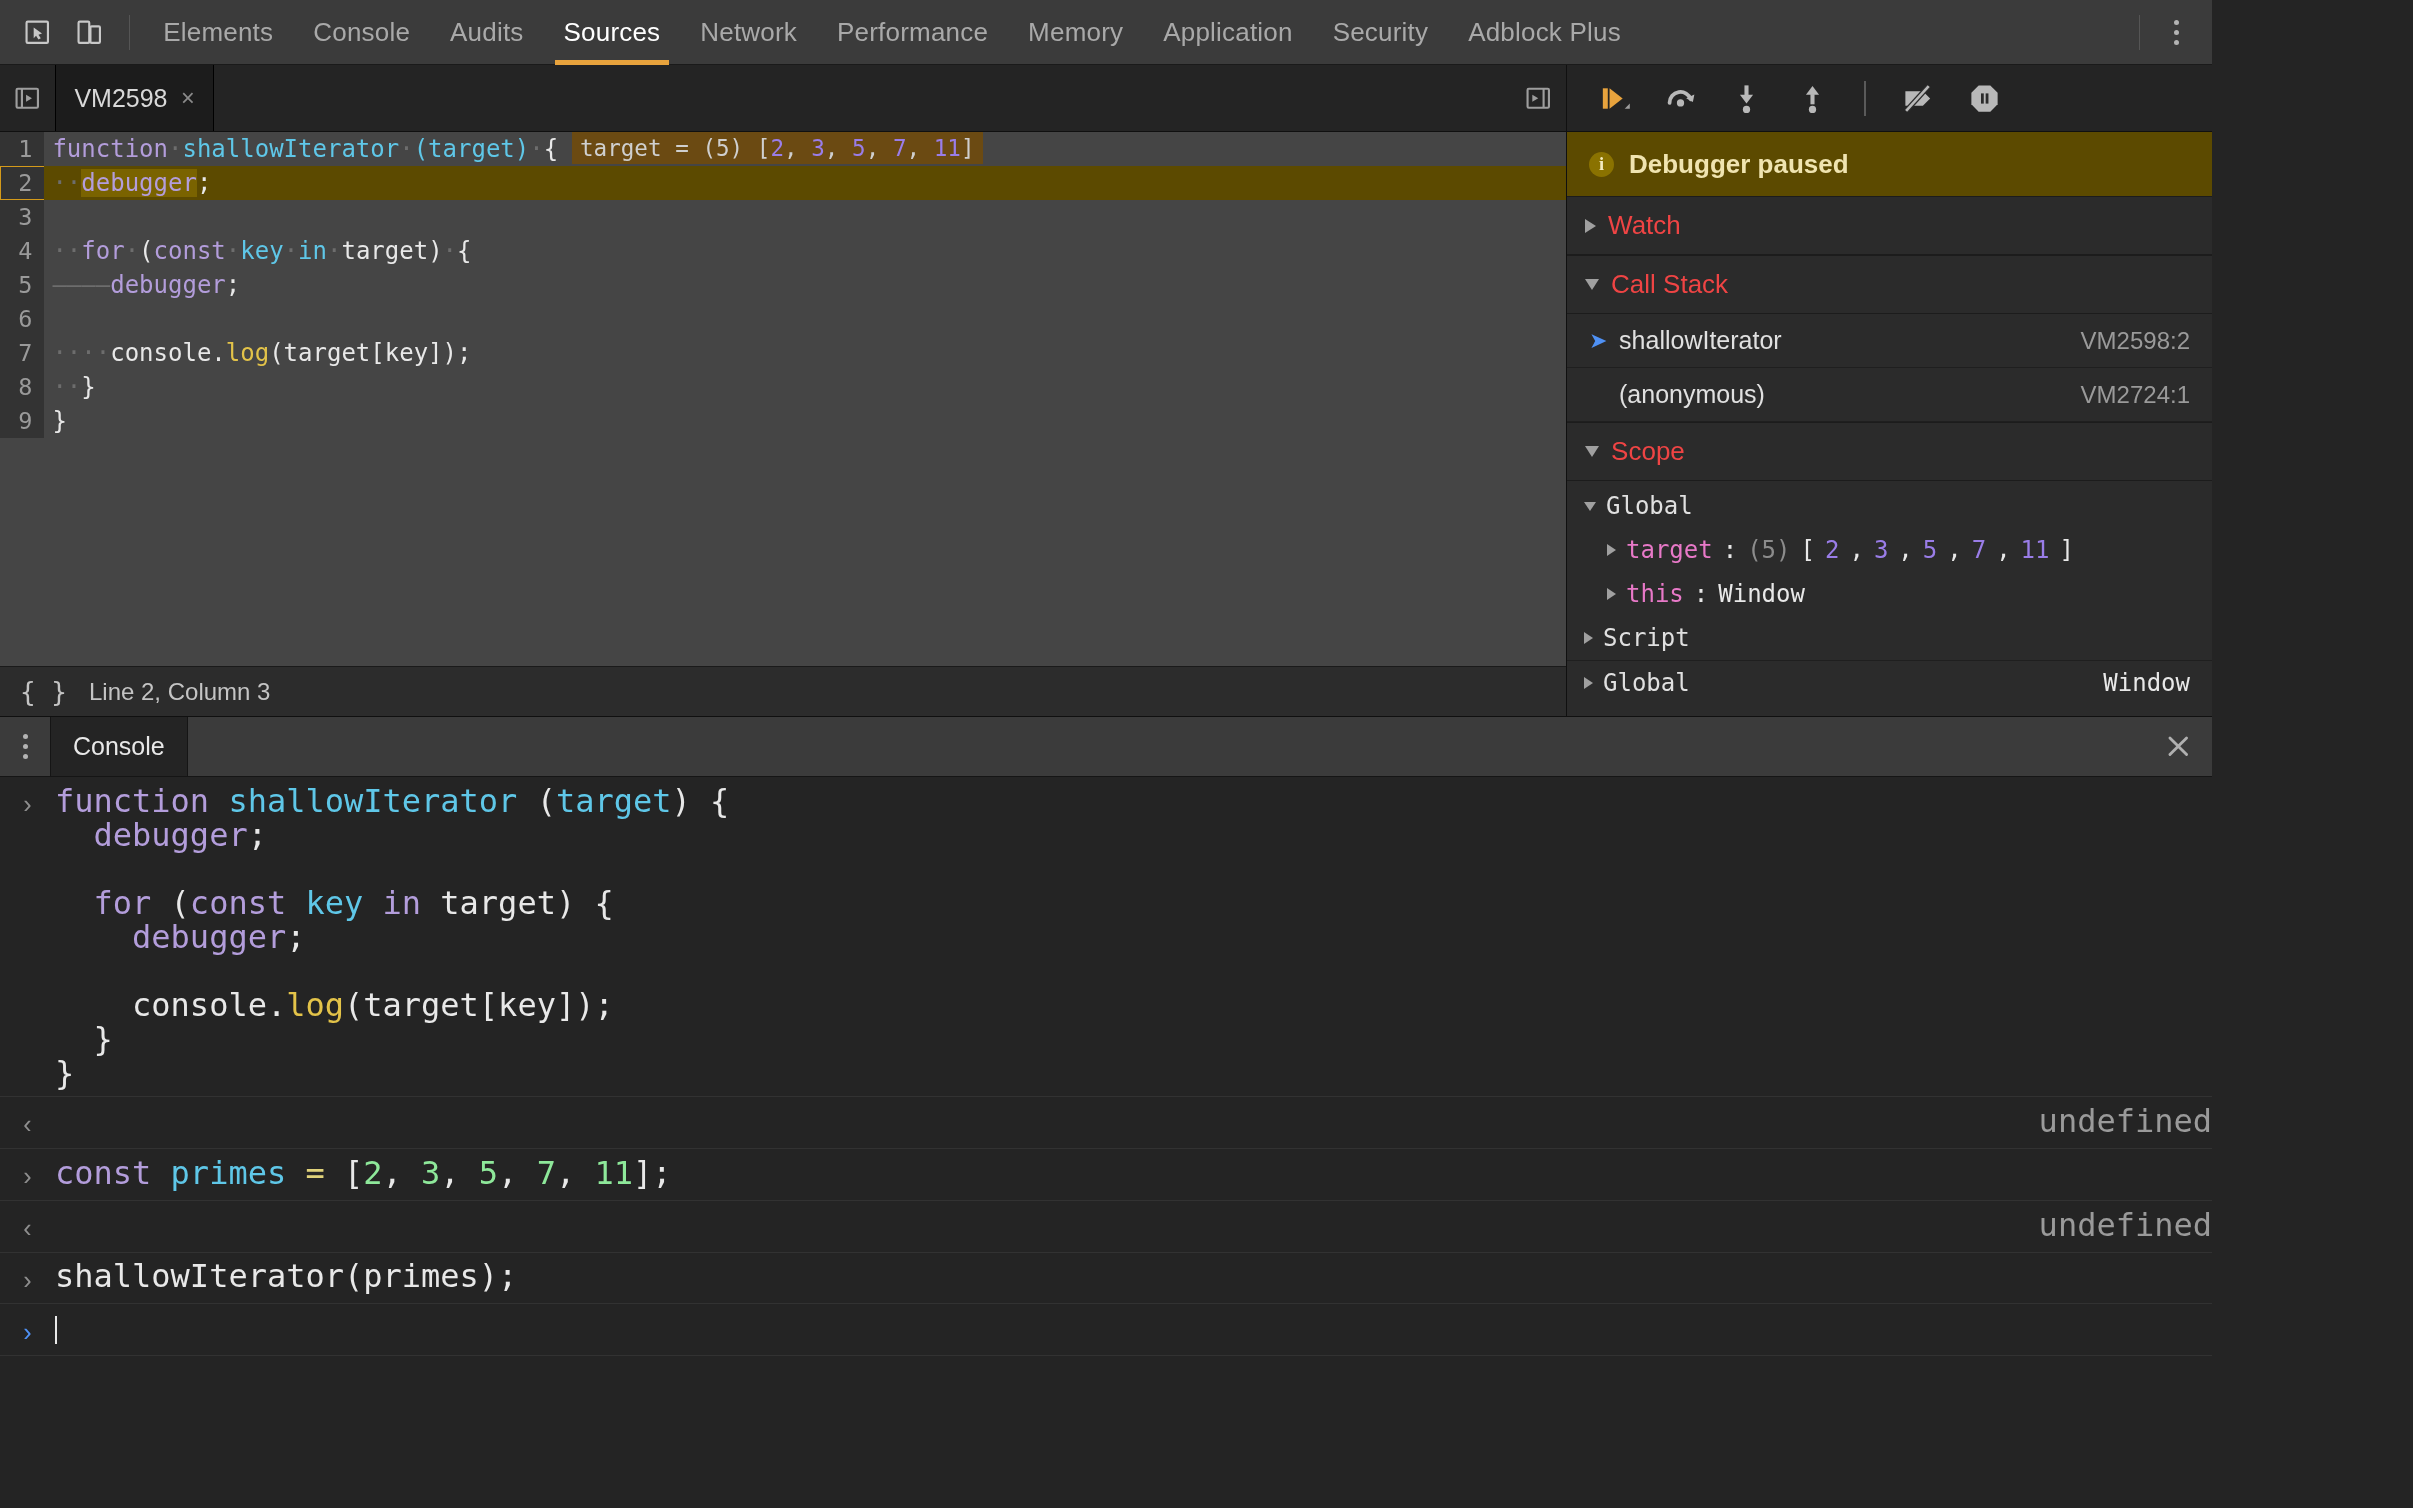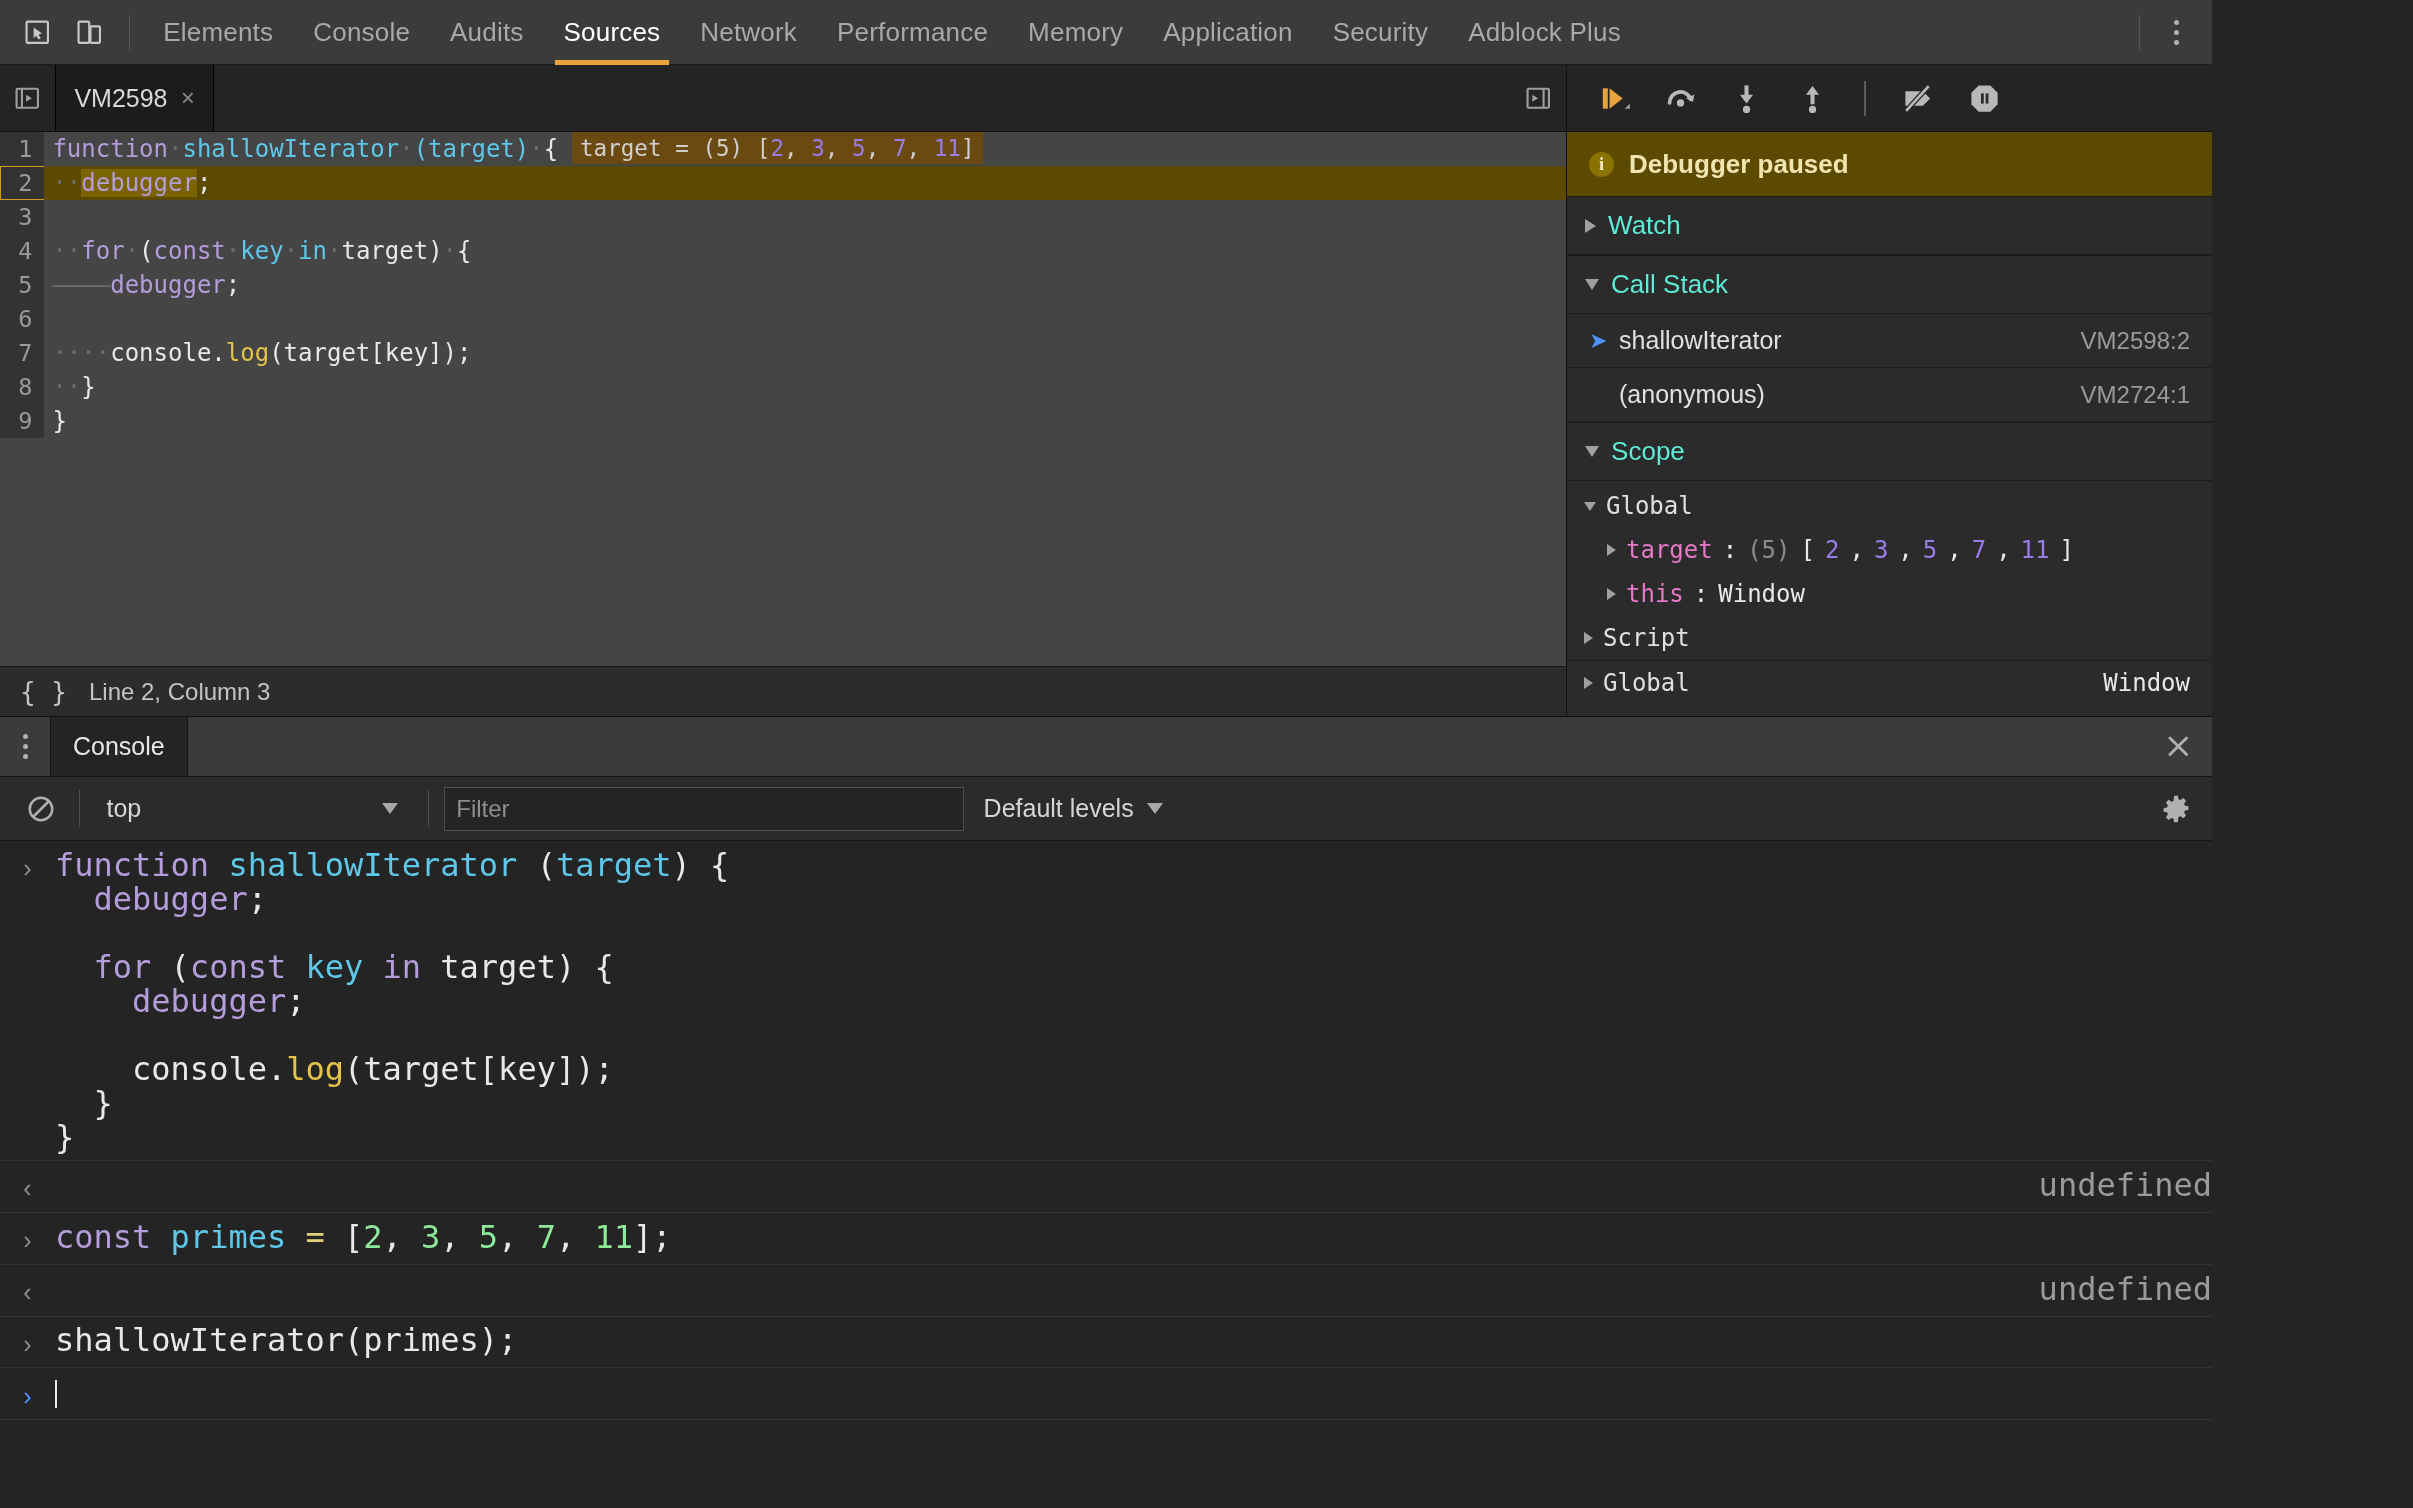--- a/index.html
+++ b/index.html
@@ -109,21 +109,21 @@
     color: #f0e4b0; font-size: 26px; font-weight: bold;
   }
   .info-badge {
     width: 25px; height: 25px; border-radius: 50%; background: #8a7200;
     color: #f4ecc0; font-size: 18.4px; font-weight: bold; font-family: "Liberation Serif", serif;
     display: flex; align-items: center; justify-content: center; flex: 0 0 25px;
   }
 
   .section-head {
     height: 59px; display: flex; align-items: center; gap: 11.7px; padding: 0 18.4px;
-    color: #5eead4; font-size: 26px; background: #2b2b2b;
+    color: #ef4444; font-size: 26px; background: #2b2b2b;
     border-top: 0.8px solid #1c1c1c; border-bottom: 0.8px solid #1c1c1c; cursor: pointer;
   }
   .tri { width: 0; height: 0; flex: 0 0 auto; }
   .tri.right { border-left: 11px solid #a0a0a0; border-top: 7.5px solid transparent; border-bottom: 7.5px solid transparent; }
   .tri.down { border-top: 11px solid #a0a0a0; border-left: 7.5px solid transparent; border-right: 7.5px solid transparent; }
   .tri.small.right { border-left: 9.2px solid #a0a0a0; border-top: 6.7px solid transparent; border-bottom: 6.7px solid transparent; }
   .tri.small.down { border-top: 9.2px solid #a0a0a0; border-left: 6.7px solid transparent; border-right: 6.7px solid transparent; }
 
   .cs-row {
     height: 54px; display: flex; align-items: center; padding: 0 22px;
@@ -480,45 +480,20 @@
         <span>Console</span>
       </div>
       <div class="drawer-close">
         <svg width="28.5" height="28.5" viewBox="0 0 24 24" stroke="#b0b0b0" stroke-width="2.4" stroke-linecap="round">
           <line x1="5" y1="5" x2="19" y2="19"></line>
             <line x1="19" y1="5" x2="5" y2="19"></line>
         </svg>
       </div>
     </div>
 
-    <div class="console-toolbar">
-      <div class="clear-btn">
-        <svg width="30" height="30" viewBox="0 0 24 24" fill="none" stroke="#b0b0b0" stroke-width="2">
-          <circle cx="12" cy="12" r="9"></circle>
-            <line x1="5.8" y1="18.2" x2="18.2" y2="5.8"></line>
-        </svg>
-      </div>
-      <div class="ct-sep"></div>
-      <div class="ctx-select">
-        <span>top</span>
-        <span class="cap cap-down"></span>
-      </div>
-      <div class="ct-sep"></div>
-      <input class="filter-input" type="text" placeholder="Filter" style="">
-      <div class="levels">
-        <span>Default levels</span>
-        <span class="cap-down"></span>
-      </div>
-      <div class="gear-btn">
-        <svg width="32" height="32" viewBox="0 0 24 24" fill="#b0b0b0">
-          <path d="M12 8.2A3.8 3.8 0 1 0 12 15.8 3.8 3.8 0 0 0 12 8.2zm0 6a2.2 2.2 0 1 1 0-4.4 2.2 2.2 0 0 1 0 4.4z"></path>
-          <path d="M10.6 2h2.8l.45 2.6 1.5.63 2.2-1.45 2 2-1.45 2.2.63 1.5 2.6.45v2.8l-2.6.45-.63 1.5 1.45 2.2-2 2-2.2-1.45-1.5.63L13.4 22h-2.8l-.45-2.6-1.5-.63-2.2 1.45-2-2 1.45-2.2-.63-1.5L2.7 14.05v-2.8l2.57-.45.63-1.5L4.45 7.1l2-2 2.2 1.45 1.5-.63z"></path>
-        </svg>
-      </div>
-    </div>
 
     <div class="console-body">
 
       <div class="c-entry">
         <div class="c-gutter">
             <span class="c-arrow-in">›</span>
           </div>
         <div class="c-text"><span class="c-kw">function </span><span class="c-fn">shallowIterator </span>(<span class="c-fn">target</span>) {
   <span class="c-kw">debugger</span>;
 

